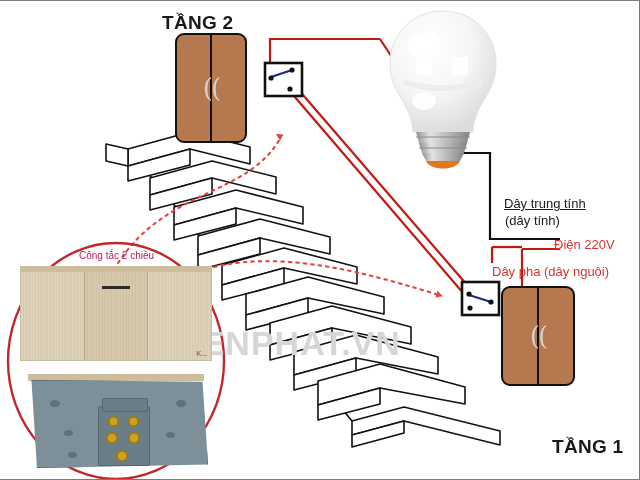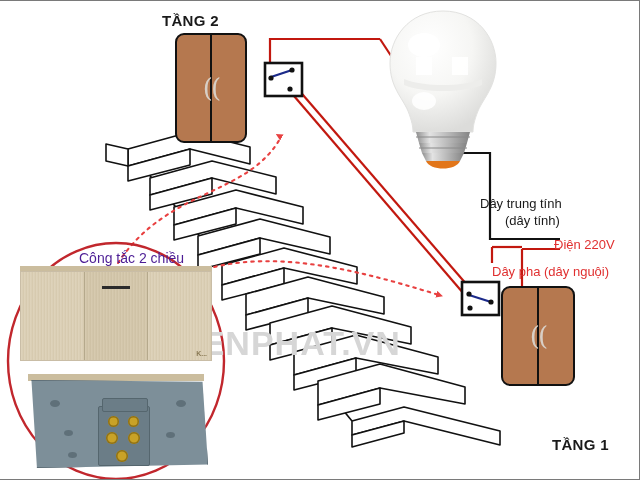--- a/index.html
+++ b/index.html
@@ -4,24 +4,24 @@
 <style>
   html,body{margin:0;padding:0;background:#fff;}
   body{width:640px;height:480px;overflow:hidden;
        font-family:"Liberation Sans","DejaVu Sans",sans-serif;}
   #stage{position:relative;width:640px;height:480px;background:#ffffff;
          border-top:1.5px solid #7a7a7a;border-right:1.5px solid #7a7a7a;
          border-bottom:1.5px solid #7a7a7a;box-sizing:border-box;overflow:hidden;}
   svg{position:absolute;left:0;top:0;width:640px;height:480px;overflow:visible;}
 
   .lbl{position:absolute;font-weight:bold;color:#1a1a1a;white-space:nowrap;}
-  .lbl-floor{font-size:15px;letter-spacing:.3px;}
+  .lbl-floor{font-size:19px;letter-spacing:.3px;}
   .lbl-plain{position:absolute;font-size:13px;color:#1a1a1a;white-space:nowrap;line-height:1.25;}
   .lbl-red{position:absolute;font-size:13px;color:#e03030;white-space:nowrap;font-weight:500;}
-  .lbl-inset{position:absolute;font-size:14px;color:#4c1d95;white-space:nowrap;}
+  .lbl-inset{position:absolute;font-size:10px;color:#be185d;white-space:nowrap;}
 
   
   .wswitch{position:absolute;background:#b5784f;border:2.5px solid #111;
            border-radius:9px;box-sizing:border-box;}
   .wswitch .divider{position:absolute;left:50%;top:0;bottom:0;width:2px;
                     background:#111;transform:translateX(-1px);}
   .rocker{position:absolute;left:50%;top:50%;transform:translate(-50%,-50%);
           color:#d8cfc6;font-size:26px;letter-spacing:-2px;line-height:1;
           font-family:"DejaVu Serif",serif;}
 
@@ -182,21 +182,21 @@
 
   <div class="wswitch" style="left:501px;top:285px;width:74px;height:100px;">
     <div class="divider"></div>
     <div class="rocker">((</div>
   </div>
 
   <div class="lbl lbl-floor" style="left:162px;top:11px;">TẦNG 2</div>
 
   <div class="lbl lbl-floor" style="left:552px;top:390px;margin-top:45px;">TẦNG 1</div>
 
-  <div class="lbl-plain" style="left:480px;top:195px;">Dây trung tính</div>
+  <div class="lbl-plain" style="left:504px;top:195px;text-decoration:underline;">Dây trung tính</div>
   <div class="lbl-plain" style="left:505px;top:212px;">(dây tính)</div>
 
   <div class="lbl-red" style="left:554px;top:236px;">Điện 220V</div>
 
   <div class="lbl-red" style="left:492px;top:263px;">Dây pha (dây nguội)</div>
 
   <div class="lbl-inset" style="left:79px;top:249px;font-weight:500;">Công tắc 2 chiều</div>
 
   <div class="wm" style="left:178px;top:323px;">YENPHAT.VN</div>
 

